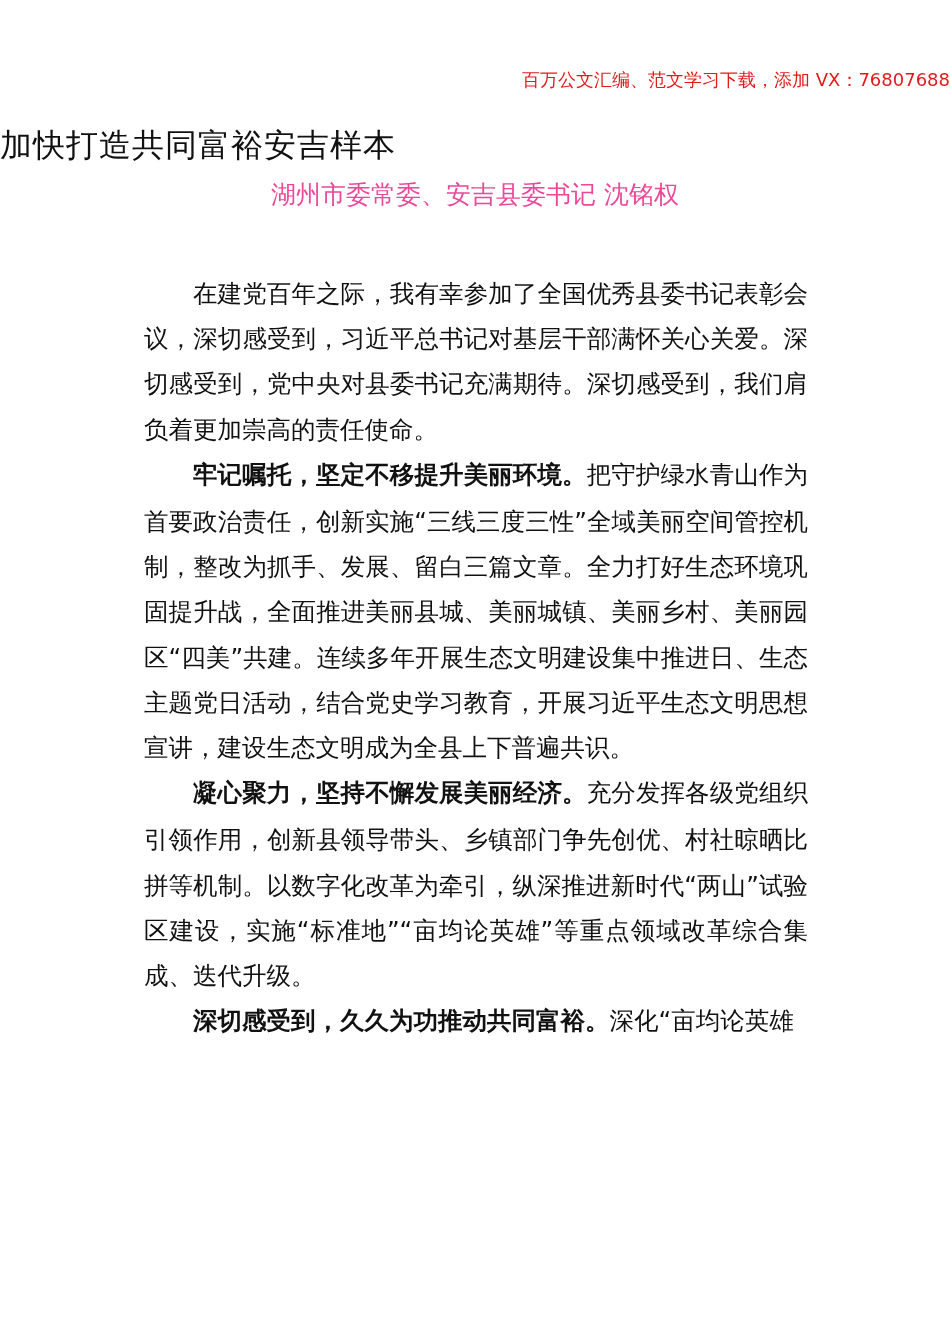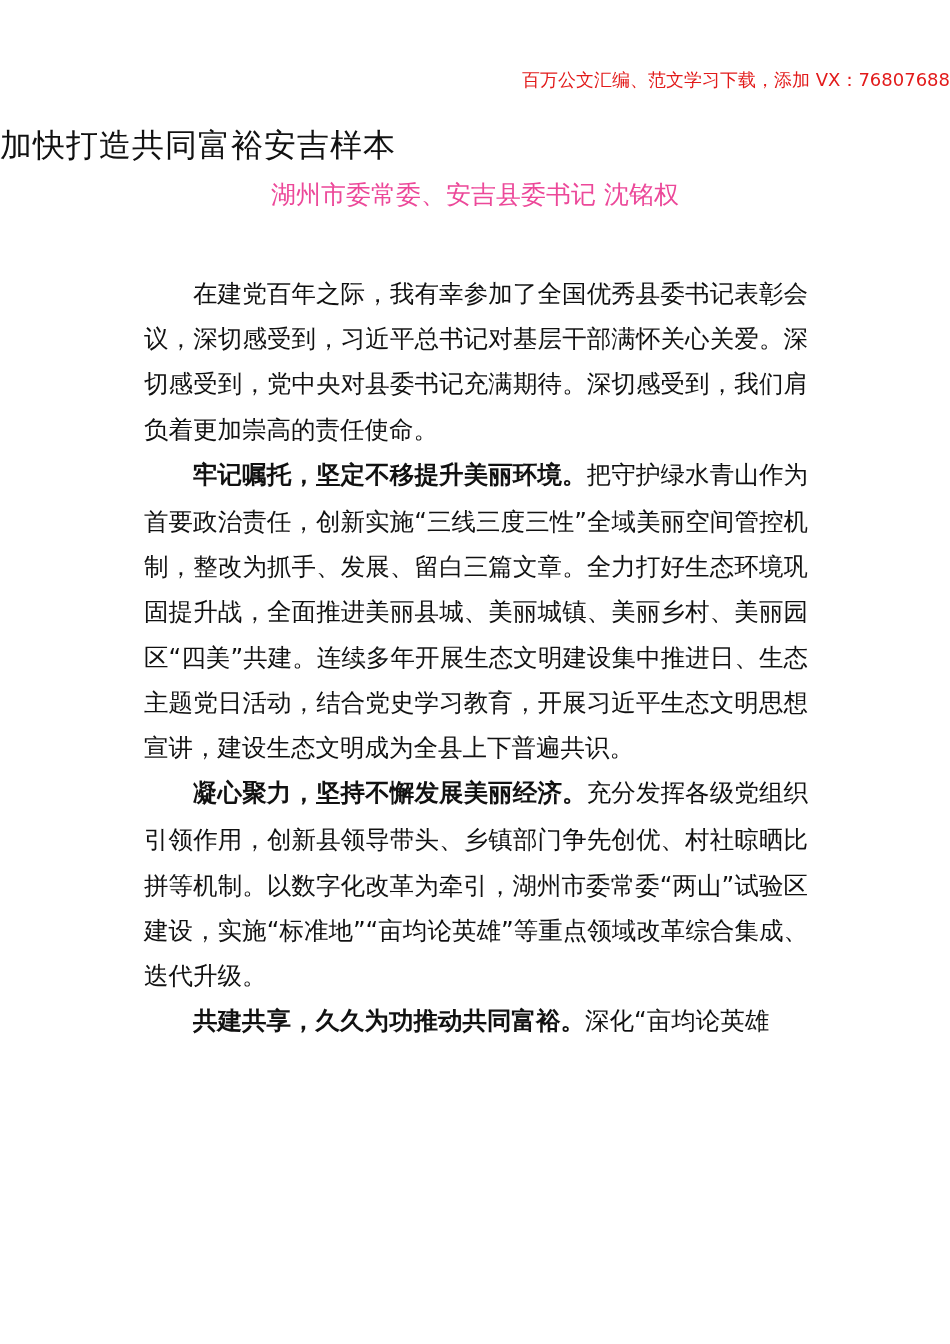--- a/index.html
+++ b/index.html
@@ -73,18 +73,18 @@
 <div class="subtitle">湖州市委常委、安吉县委书记 沈铭权</div>
 
 <div class="body-text">
   <p>
     <span>在建党百年之际，我有幸参加了全国优秀县委书记表彰会议，深切感受到，习近平总书记对基层干部满怀关心关爱。深切感受到，党中央对县委书记充满期待。深切感受到，我们肩负着更加崇高的责任使命。</span>
   </p>
   <p>
     <span class="lead">牢记嘱托，坚定不移提升美丽环境。</span><span>把守护绿水青山作为首要政治责任，创新实施“三线三度三性”全域美丽空间管控机制，整改为抓手、发展、留白三篇文章。全力打好生态环境巩固提升战，全面推进美丽县城、美丽城镇、美丽乡村、美丽园区“四美”共建。连续多年开展生态文明建设集中推进日、生态主题党日活动，结合党史学习教育，开展习近平生态文明思想宣讲，建设生态文明成为全县上下普遍共识。</span>
   </p>
   <p>
-    <span class="lead">凝心聚力，坚持不懈发展美丽经济。</span><span>充分发挥各级党组织引领作用，创新县领导带头、乡镇部门争先创优、村社晾晒比拼等机制。以数字化改革为牵引，湖州市委常委“两山”试验区建设，实施“标准地”“亩均论英雄”等重点领域改革综合集成、迭代升级。</span>
+    <span class="lead">凝心聚力，坚持不懈发展美丽经济。</span><span>充分发挥各级党组织引领作用，创新县领导带头、乡镇部门争先创优、村社晾晒比拼等机制。以数字化改革为牵引，纵深推进新时代“两山”试验区建设，实施“标准地”“亩均论英雄”等重点领域改革综合集成、迭代升级。</span>
   </p>
   <p>
-    <span class="lead">共建共享，久久为功推动共同富裕。</span><span>深化“亩均论英雄</span>
+    <span class="lead">深切感受到，久久为功推动共同富裕。</span><span>深化“亩均论英雄</span>
   </p>
 </div>
 
 </body></html>

